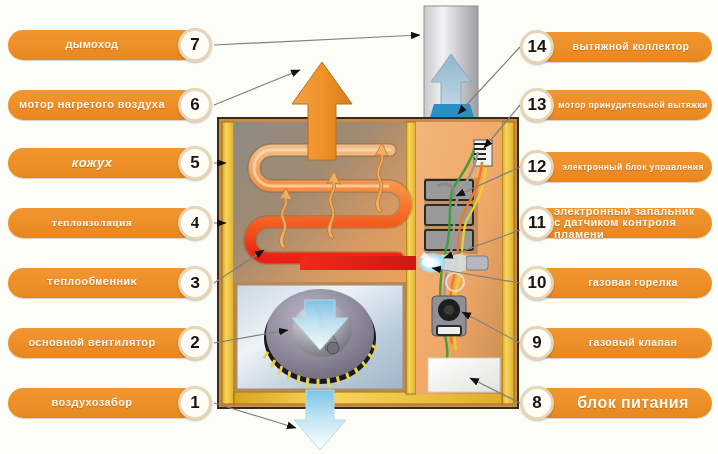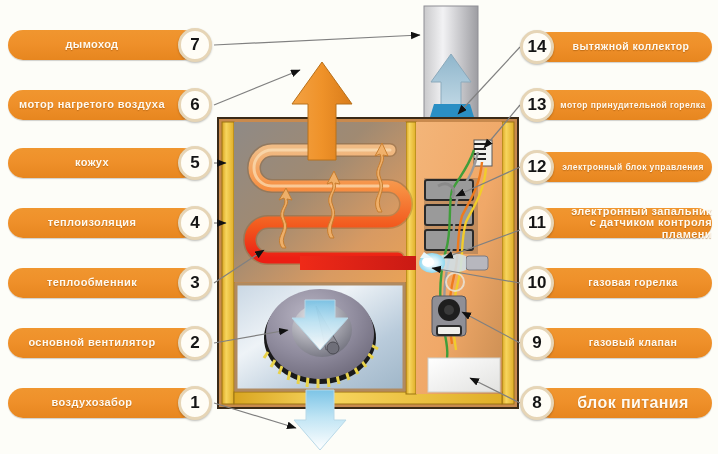--- a/index.html
+++ b/index.html
@@ -19,21 +19,21 @@
     height:30px;border-radius:15px;
     background:linear-gradient(180deg,#f0962f 0%, #ef902a 45%, #e7861f 100%);
     display:flex;align-items:center;justify-content:center;
     box-shadow:0 1px 1px rgba(0,0,0,.18);
     box-sizing:border-box;
   }
   .pill .txt{
     color:#fffaf0;
     font-weight:bold;
     letter-spacing:.4px;
-    text-align:right;
+    text-align:left;
     line-height:1.05;
     text-shadow:0 1px 1px rgba(140,70,0,.45);
     white-space:nowrap;
   }
   .badge{
     width:34px;height:34px;border-radius:50%;
     background:#fffdf6;
     border:3px solid #e6d5b6;
     box-shadow:0 1px 2px rgba(0,0,0,.25);
     display:flex;align-items:center;justify-content:center;
@@ -310,31 +310,31 @@
         <div class="badge">7</div>
       </div>
       <div class="callout left" style="top: 90px; left: 8px; width: 204px;">
         <div class="pill" style="width: 190px;">
           <div class="txt" style="font-size: 11px; padding-right: 22px;">мотор нагретого воздуха</div>
         </div>
         <div class="badge">6</div>
       </div>
       <div class="callout left" style="top: 148px; left: 8px; width: 204px;">
         <div class="pill" style="width: 190px;">
-          <div class="txt" style="font-size: 11px; padding-right: 22px;">кожух</div>
+          <div class="txt" style="font-size: 13px; padding-right: 22px; font-style: italic;">кожух</div>
         </div>
         <div class="badge">5</div>
       </div>
-      <div class="callout left" style="top: 208px; left: 8px; width: 204px;">
+      <div class="callout left" style="top: 208px; left: 8px; width: 204px; font-family: Liberation Serif, serif;">
         <div class="pill" style="width: 190px;">
           <div class="txt" style="font-size: 11px; padding-right: 22px;">теплоизоляция</div>
         </div>
         <div class="badge">4</div>
       </div>
-      <div class="callout left" style="top: 268px; left: 8px; width: 204px;">
+      <div class="callout left" style="top: 268px; left: 8px; width: 204px; font-family: Liberation Mono, monospace;">
         <div class="pill" style="width: 190px;">
           <div class="txt" style="font-size: 11px; padding-right: 22px;">теплообменник</div>
         </div>
         <div class="badge">3</div>
       </div>
       <div class="callout left" style="top: 328px; left: 8px; width: 204px;">
         <div class="pill" style="width: 190px;">
           <div class="txt" style="font-size: 11px; padding-right: 22px;">основной вентилятор</div>
         </div>
         <div class="badge">2</div>
@@ -348,21 +348,21 @@
     </div>
   <div id="right-col">
       <div class="callout right" style="top: 32px; right: 6px; width: 192px;">
         <div class="pill" style="width: 178px;">
           <div class="txt" style="font-size: 10.5px; padding-left: 16px;">вытяжной коллектор</div>
         </div>
         <div class="badge">14</div>
       </div>
       <div class="callout right" style="top: 90px; right: 6px; width: 192px;">
         <div class="pill" style="width: 178px;">
-          <div class="txt" style="font-size: 8.5px; padding-left: 20px;">мотор принудительной горелка</div>
+          <div class="txt" style="font-size: 8.5px; padding-left: 20px;">мотор принудительной вытяжки</div>
         </div>
         <div class="badge">13</div>
       </div>
       <div class="callout right" style="top: 152px; right: 6px; width: 192px;">
         <div class="pill" style="width: 178px;">
           <div class="txt" style="font-size: 8.5px; padding-left: 20px;">электронный блок управления</div>
         </div>
         <div class="badge">12</div>
       </div>
       <div class="callout right" style="top: 208px; right: 6px; width: 192px;">

